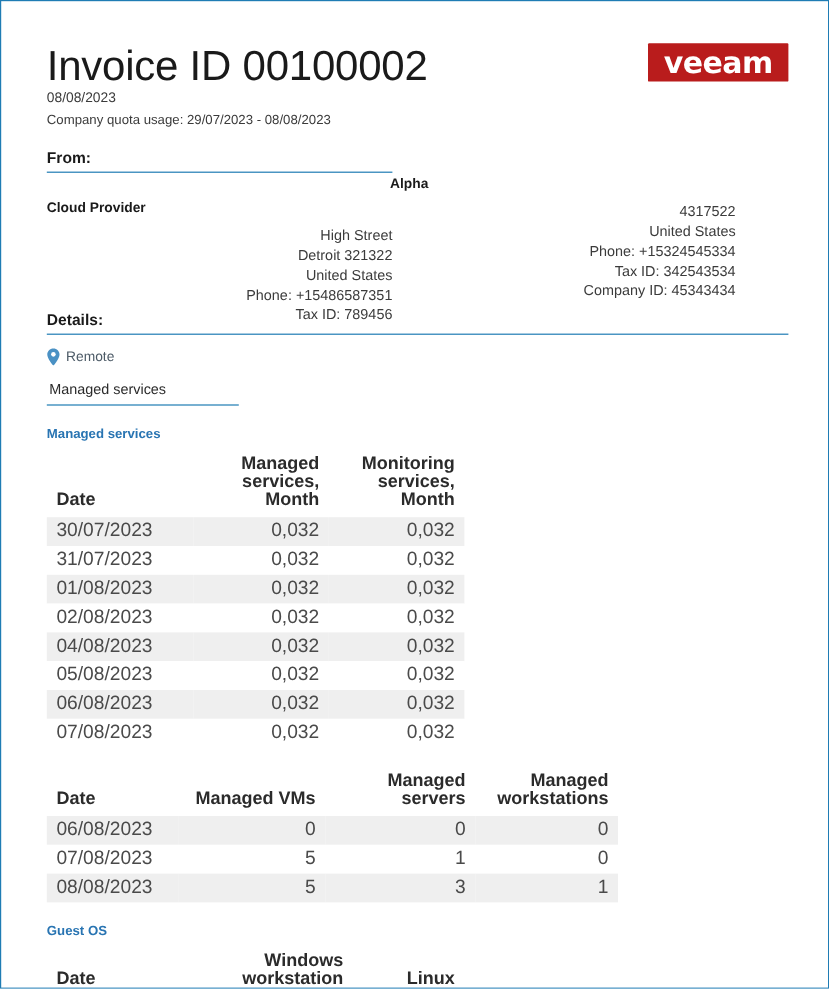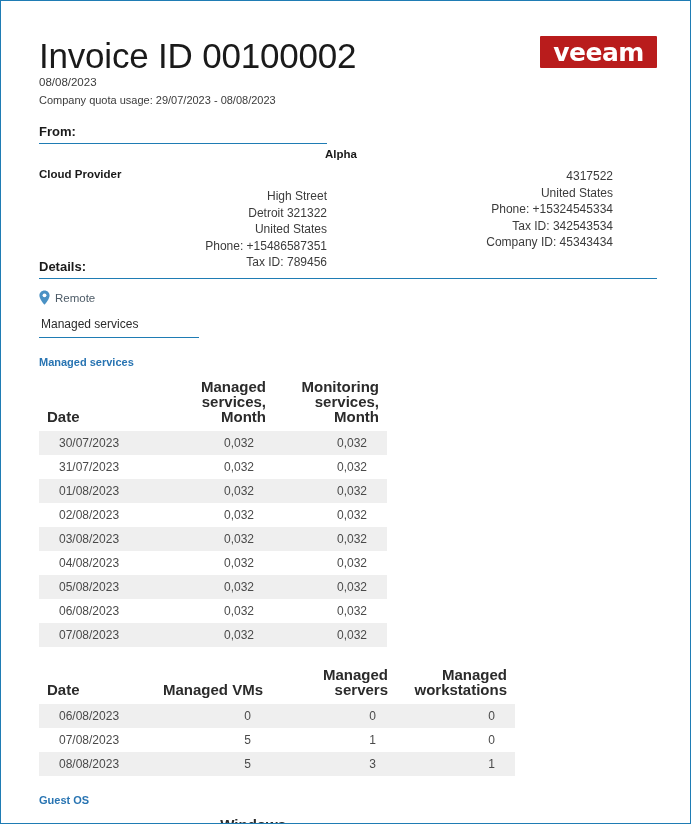--- a/index.html
+++ b/index.html
@@ -162,23 +162,23 @@
   }
   table.grid th {
     font-size: 15px;
     font-weight: 700;
     color: #2b2b2b;
     padding: 2px 8px 7px 8px;
     vertical-align: bottom;
     line-height: 15px;
   }
   table.grid td {
-    font-size: 12px;
+    font-size: 16px;
     color: #4a4a4a;
-    padding: 5px 20px;
+    padding: 5px 8px;
     line-height: 14px;
   }
   table.grid tbody tr:nth-child(odd) { background: #efefef; }
   table.grid tbody tr:nth-child(even) { background: #ffffff; }
   .c-left { text-align: left; }
   .c-right { text-align: right; }
 
   
   #tbl-managed-services { width: 348px; }
   #tbl-managed-services col.col-0 { width: 122px; }
@@ -283,25 +283,20 @@
               <td class="c-left">01/08/2023</td>
               <td class="c-right">0,032</td>
               <td class="c-right">0,032</td>
             </tr>
           <tr>
               <td class="c-left">02/08/2023</td>
               <td class="c-right">0,032</td>
               <td class="c-right">0,032</td>
             </tr>
           <tr>
-              <td class="c-left">03/08/2023</td>
-              <td class="c-right">0,032</td>
-              <td class="c-right">0,032</td>
-            </tr>
-          <tr>
               <td class="c-left">04/08/2023</td>
               <td class="c-right">0,032</td>
               <td class="c-right">0,032</td>
             </tr>
           <tr>
               <td class="c-left">05/08/2023</td>
               <td class="c-right">0,032</td>
               <td class="c-right">0,032</td>
             </tr>
           <tr>

